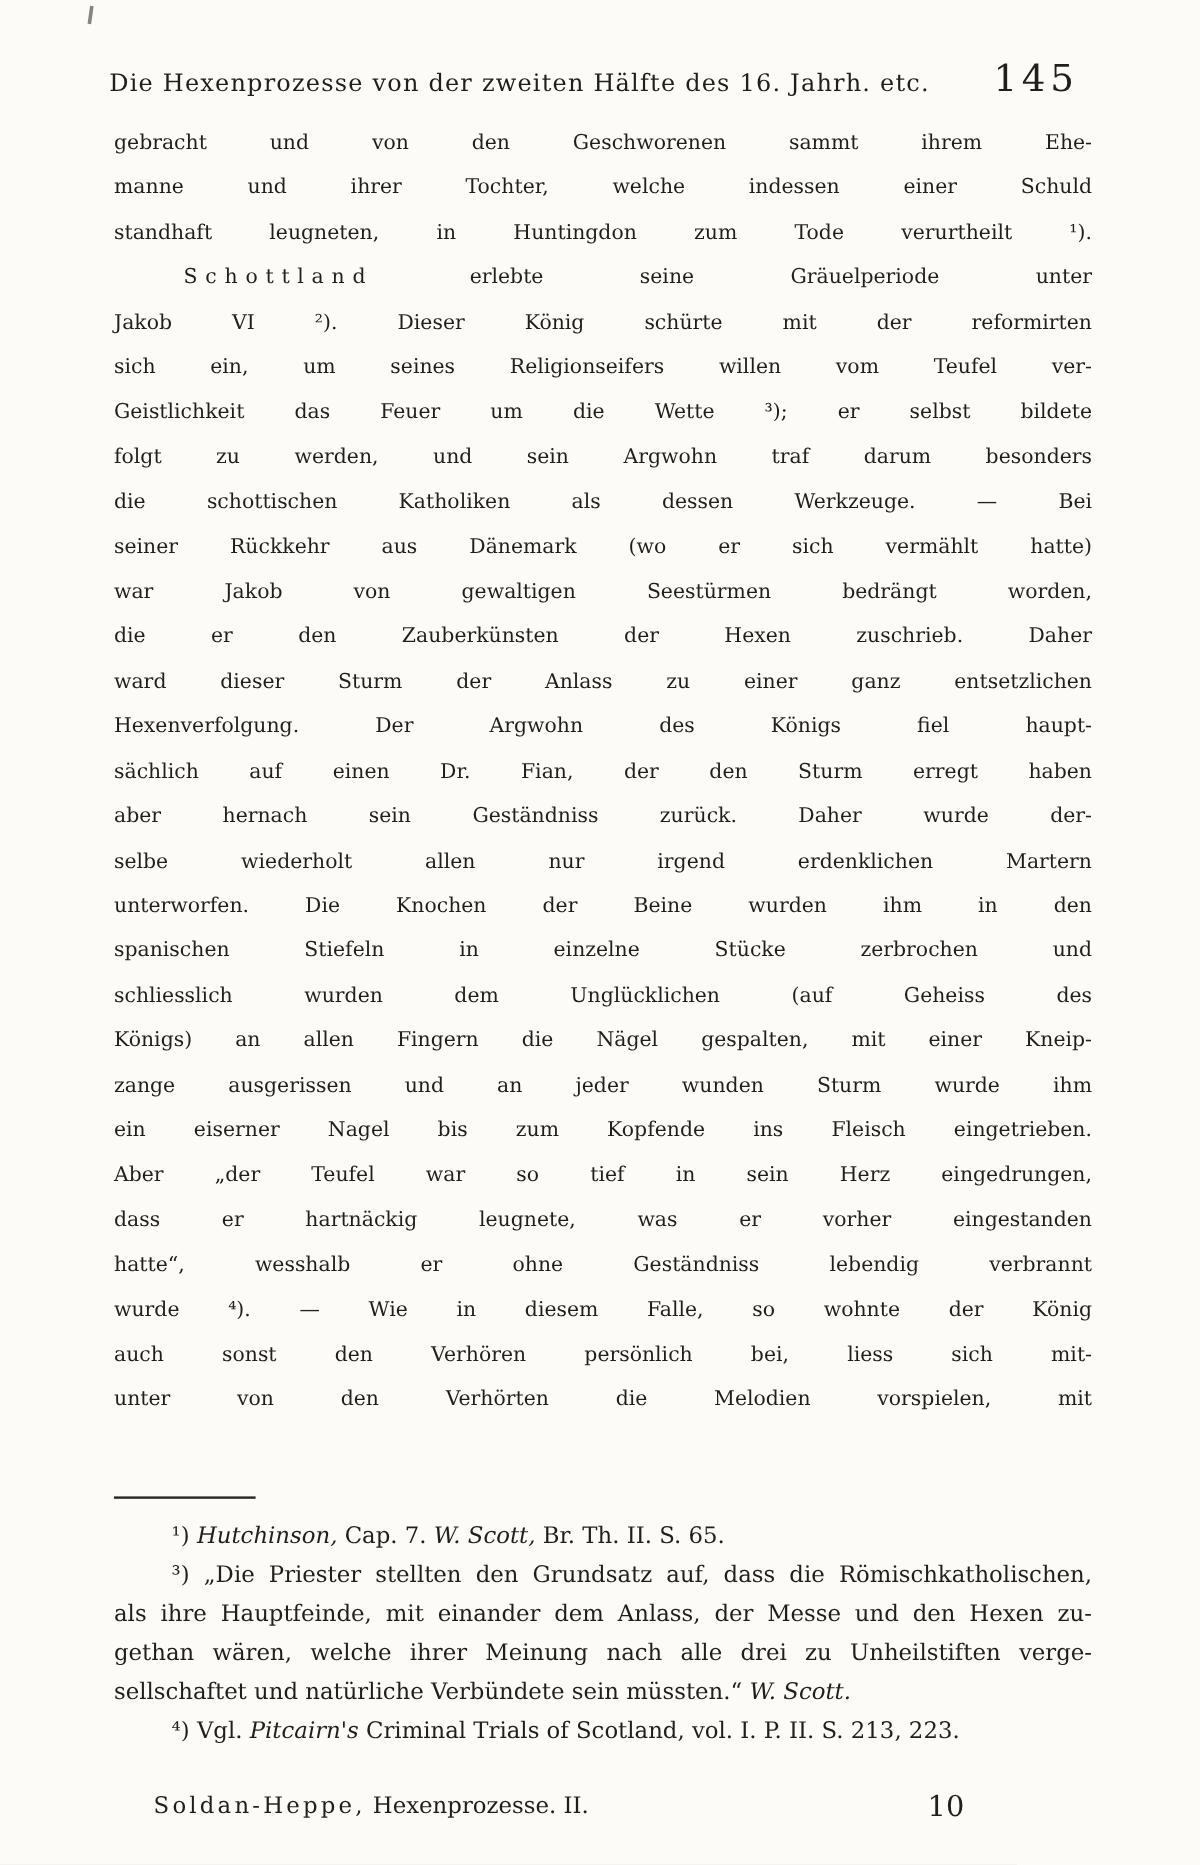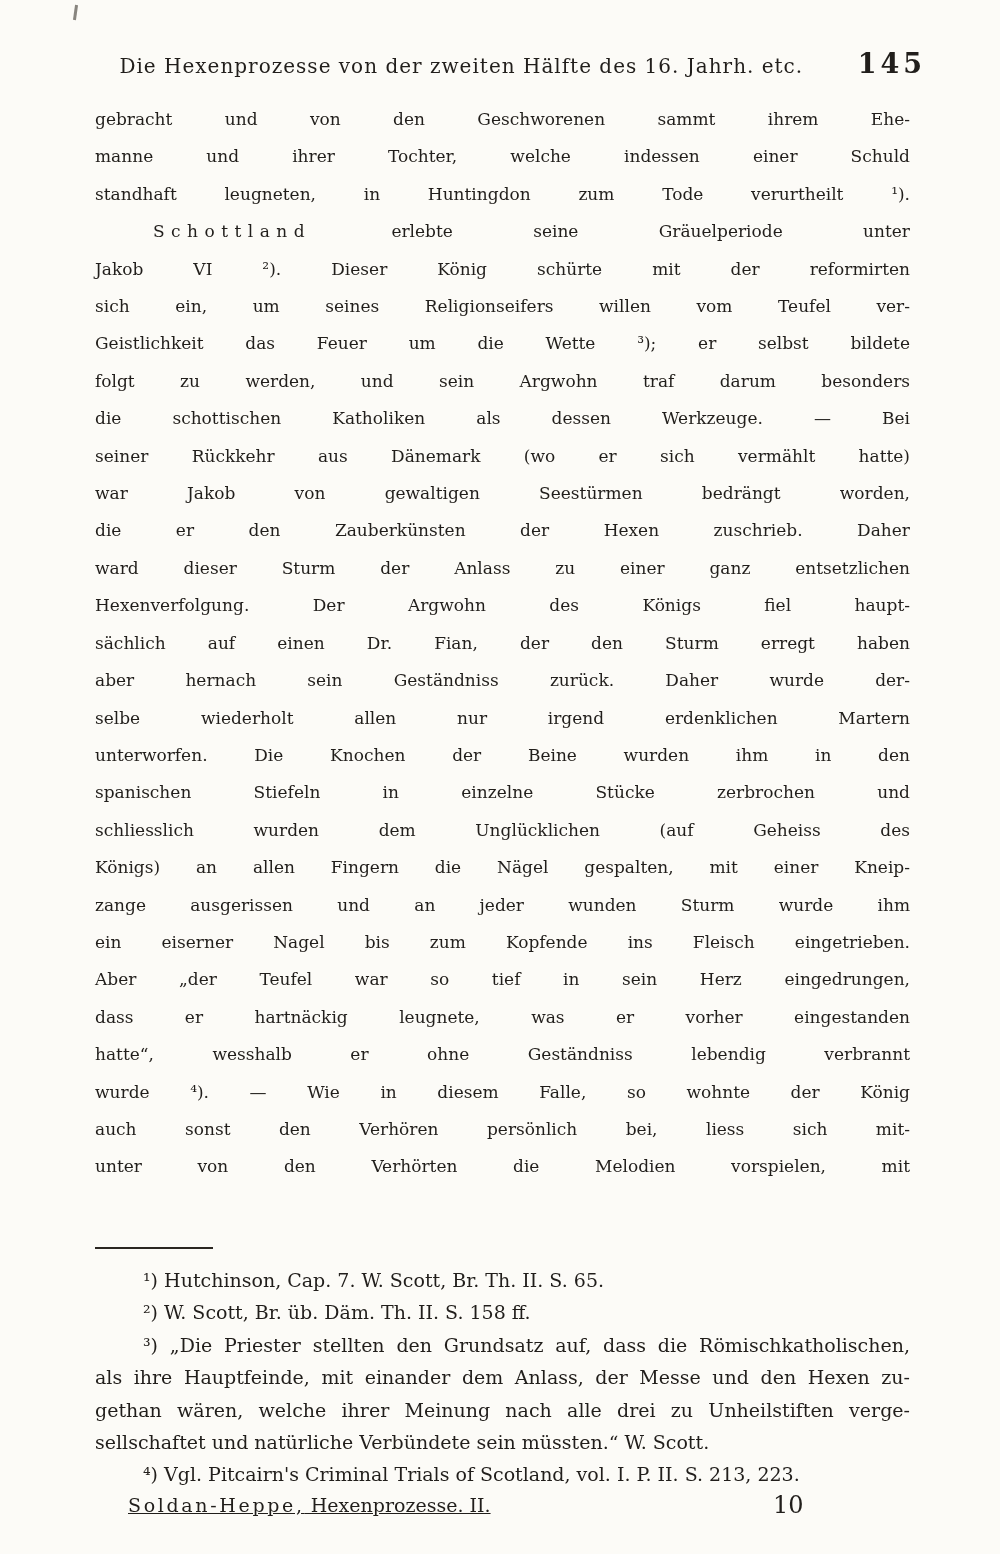--- a/index.html
+++ b/index.html
@@ -26,57 +26,56 @@
     width: 3px;
     height: 15px;
     background: #4a453f;
     opacity: 0.65;
     transform: rotate(8deg);
   }
   
   .running-header {
     position: absolute;
     top: 48px;
-    left: 111px;
+    left: 84px;
     width: 815px;
     display: flex;
     align-items: baseline;
     gap: 36px;
   }
   .running-header .title {
     flex: 1;
     text-align: center;
     font-size: 20px;
     letter-spacing: 0.05em;
     white-space: nowrap;
   }
   .running-header .pagenum {
-    font-size: 27px;
+    font-size: 31px;
     letter-spacing: 4px;
     margin-left: 10px;
-    font-weight: bold;
   }
   
   .body-block {
     position: absolute;
     top: 101px;
     left: 95px;
     width: 815px;
   }
   .body-line {
     font-size: 17px;
     line-height: 37.4px;
     text-align: justify;
     text-align-last: justify;
     white-space: normal;
   }
   .body-line.indent { text-indent: 58px; }
   .spaced { letter-spacing: 0.38em; }
   .spaced-sm { letter-spacing: 0.14em; }
-  .italic { }
+  .italic { font-style: italic; }
   
   .fn-rule {
     position: absolute;
     top: 1247px;
     left: 95px;
     width: 118px;
     height: 0;
     border-top: 2px solid #2a2621;
   }
   
@@ -104,21 +103,20 @@
   }
   .footer-line {
     position: absolute;
     left: 33px;
     top: 0;
     font-size: 19px;
     line-height: 28px;
     text-align: left;
     text-align-last: left;
     white-space: nowrap;
-    text-decoration: underline;
   }
   .footer-sig {
     position: absolute;
     left: 678px;
     top: 0;
     font-size: 24px;
     line-height: 28px;
   }
 </style>
 </head>
@@ -162,21 +160,20 @@
       <div class="body-line"><span>hatte“, wesshalb er ohne Geständniss lebendig verbrannt</span></div>
       <div class="body-line"><span>wurde ⁴). — Wie in diesem Falle, so wohnte der König</span></div>
       <div class="body-line"><span>auch sonst den Verhören persönlich bei, liess sich mit-</span></div>
       <div class="body-line"><span>unter von den Verhörten die Melodien vorspielen, mit</span></div>
     </div>
 
   <div class="fn-rule"></div>
 
   <div class="fn-block">
       <div class="fn-line indent no-justify"><span>¹) </span><span class="italic">Hutchinson,</span><span> Cap. 7. </span><span class="italic">W. Scott,</span><span> Br. Th. II. S. 65.</span></div>
-      <div class="fn-line indent no-justify"><span>²) </span><span class="italic">W. Scott,</span><span> Br. üb. Däm. Th. II. S. 158 ff.</span></div>
       <div class="fn-line indent"><span>³) „Die Priester stellten den Grundsatz auf, dass die Römischkatholischen,</span></div>
       <div class="fn-line"><span>als ihre Hauptfeinde, mit einander dem Anlass, der Messe und den Hexen zu-</span></div>
       <div class="fn-line"><span>gethan wären, welche ihrer Meinung nach alle drei zu Unheilstiften verge-</span></div>
       <div class="fn-line no-justify"><span>sellschaftet und natürliche Verbündete sein müssten.“ </span><span class="italic">W. Scott.</span></div>
       <div class="fn-line indent no-justify"><span>⁴) Vgl. </span><span class="italic">Pitcairn's</span><span> Criminal Trials of Scotland, vol. I. P. II. S. 213, 223.</span></div>
     </div>
 
   <div class="footer-block">
     <div class="footer-line">
         <div class="footer-line-inner no-justify"><span class="spaced-sm">Soldan-Heppe,</span><span> Hexenprozesse. II.</span></div>

